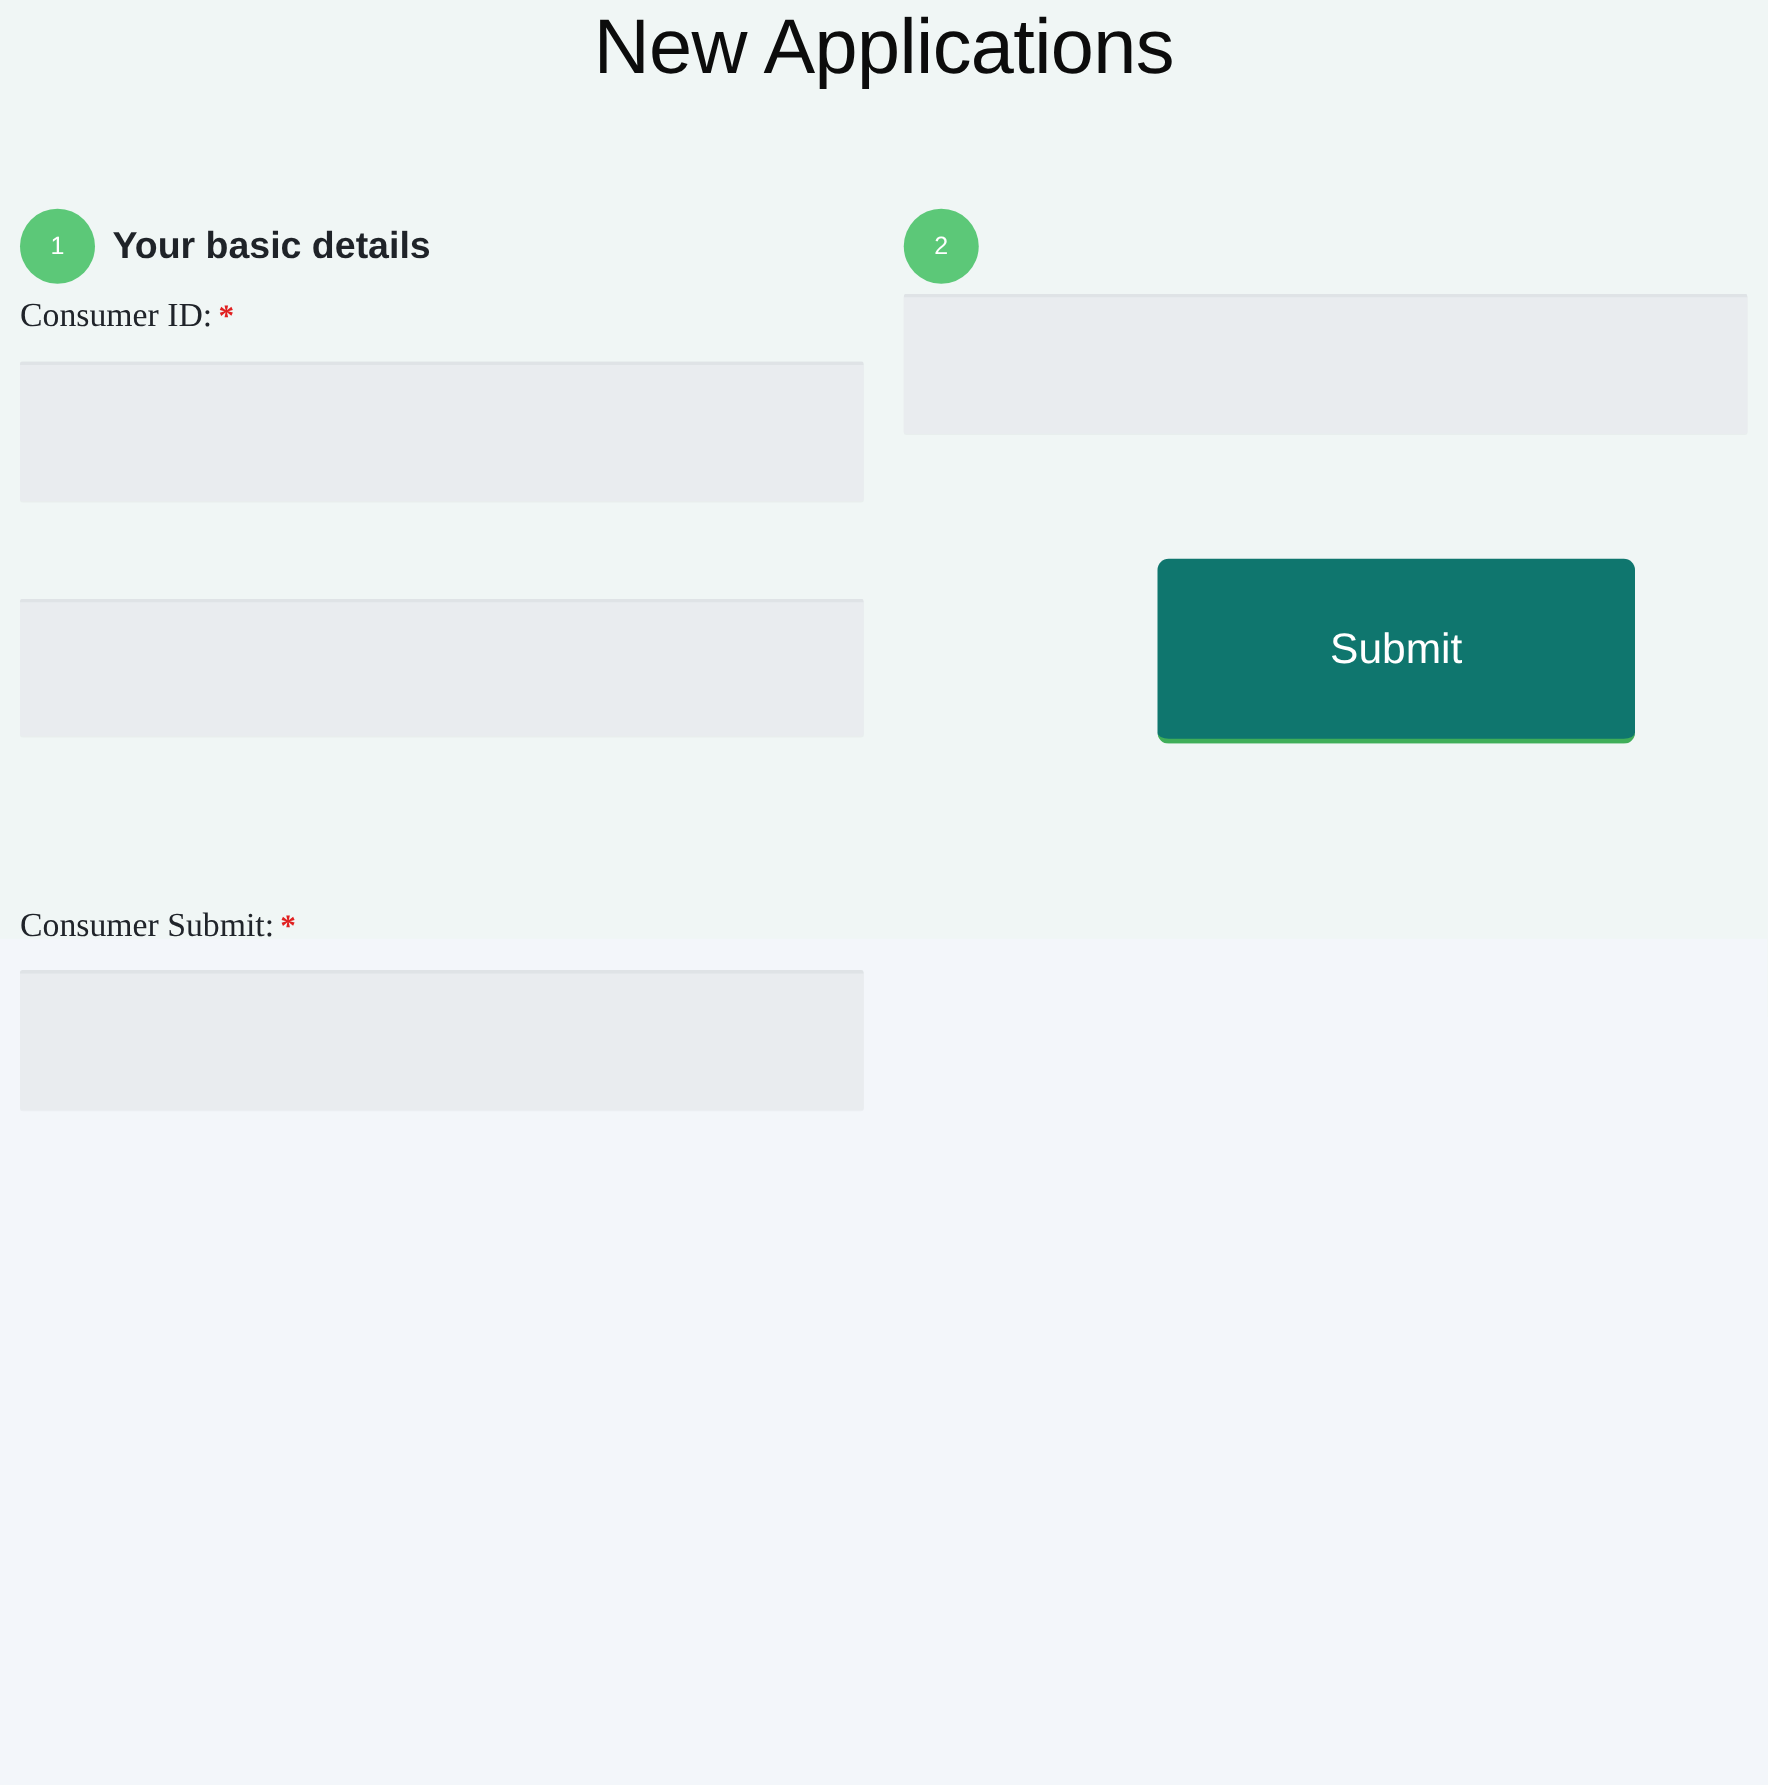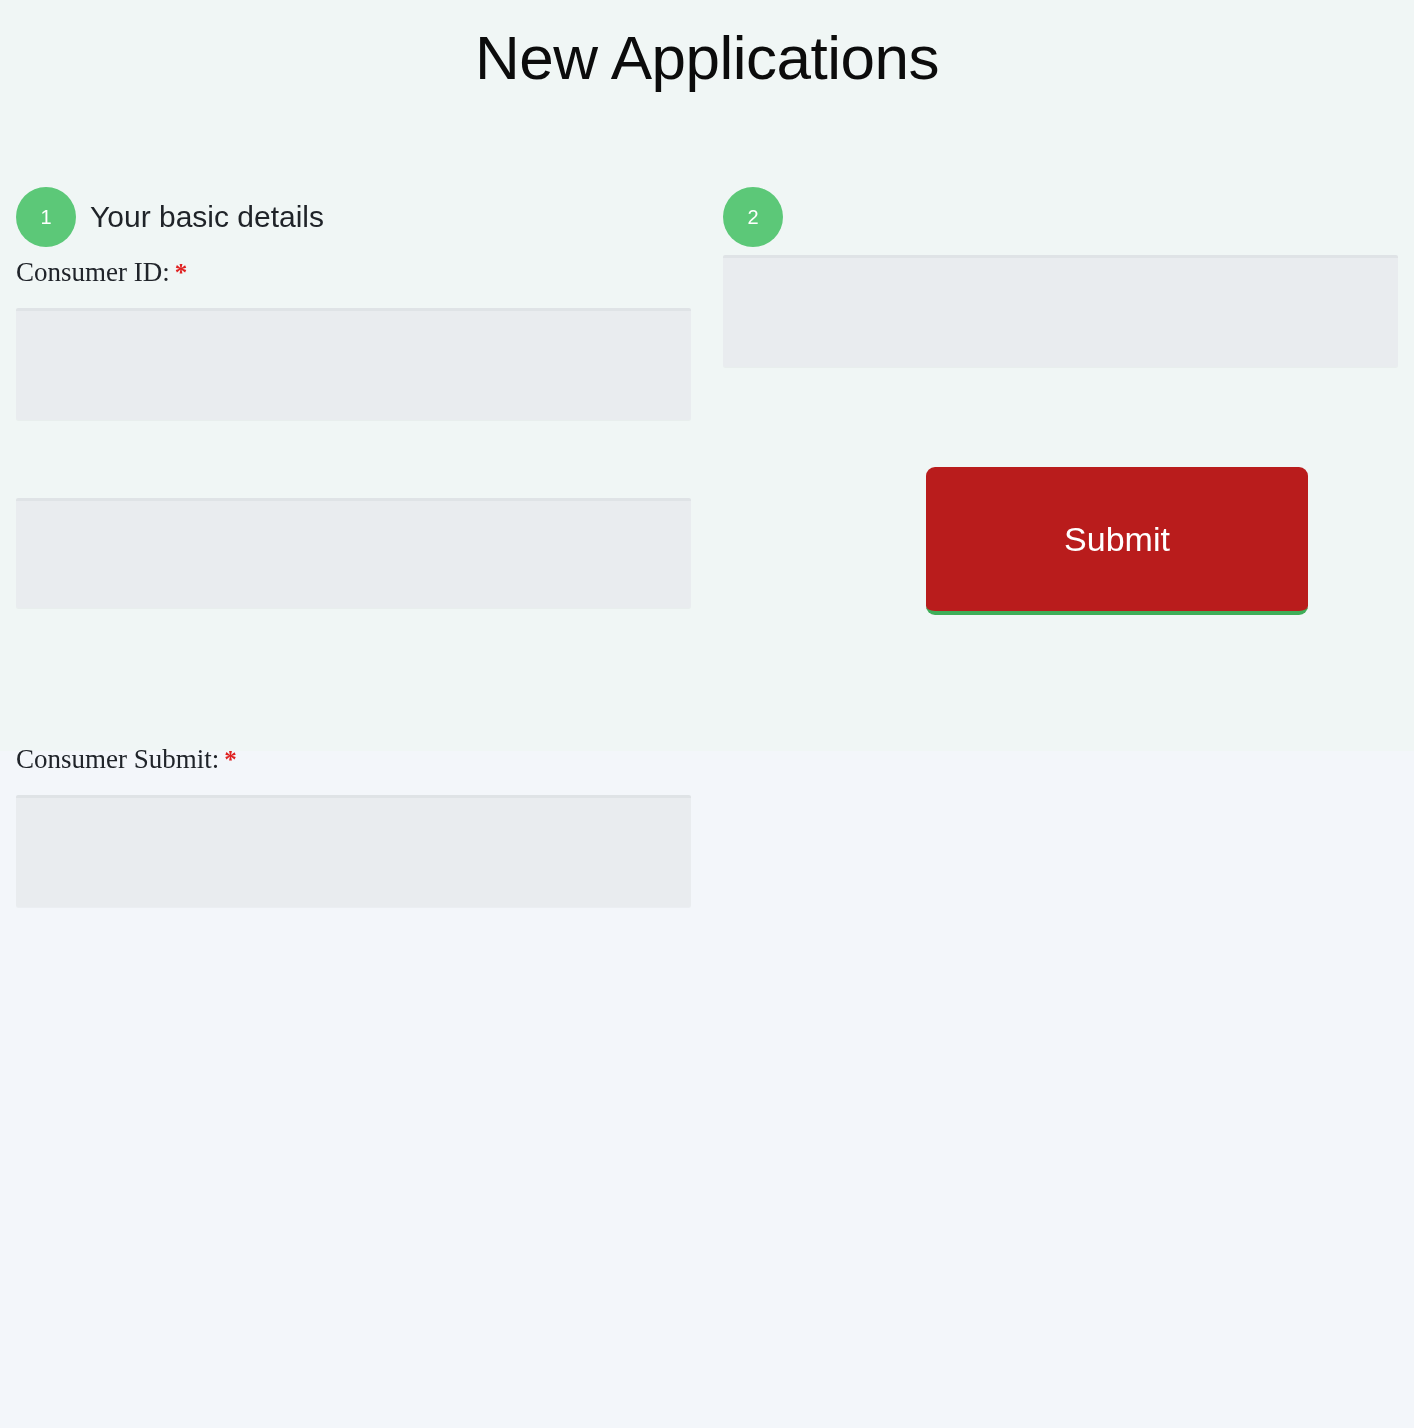--- a/index.html
+++ b/index.html
@@ -30,21 +30,21 @@
 
   .page {
     position: relative;
     z-index: 1;
     width: 1414px;
     padding: 0;
   }
 
   .page-title {
     margin: 0;
-    padding-top: 22px;
+    padding-top: 2px;
     text-align: center;
     font-size: 62px;
     line-height: 1.15;
     font-weight: 400;
     letter-spacing: -0.5px;
     color: #0c0c0c;
   }
 
   .form-grid {
     position: relative;
@@ -75,21 +75,21 @@
     color: #ffffff;
     display: flex;
     align-items: center;
     justify-content: center;
     font-size: 20px;
     line-height: 1;
   }
   .step-label {
     font-size: 30px;
     color: #1f2328;
-    font-weight: 400;
+    font-weight: 700;
   }
 
   
   .field {
     margin-bottom: 22px;
   }
   .field-label {
     display: block;
     font-size: 27px;
     line-height: 1.3;
@@ -127,21 +127,21 @@
   
   .submit-row {
     margin-top: 100px;
     display: flex;
     justify-content: flex-end;
     padding-right: 90px;
   }
   .submit-button {
     width: 382px;
     height: 148px;
-    background: #b91c1c;
+    background: #0f766e;
     border: 0;
     border-bottom: 4px solid #3fae59;
     border-radius: 9px;
     color: #ffffff;
     font-family: "Liberation Sans", sans-serif;
     font-size: 34px;
     font-weight: 400;
     cursor: pointer;
     line-height: 1;
   }

